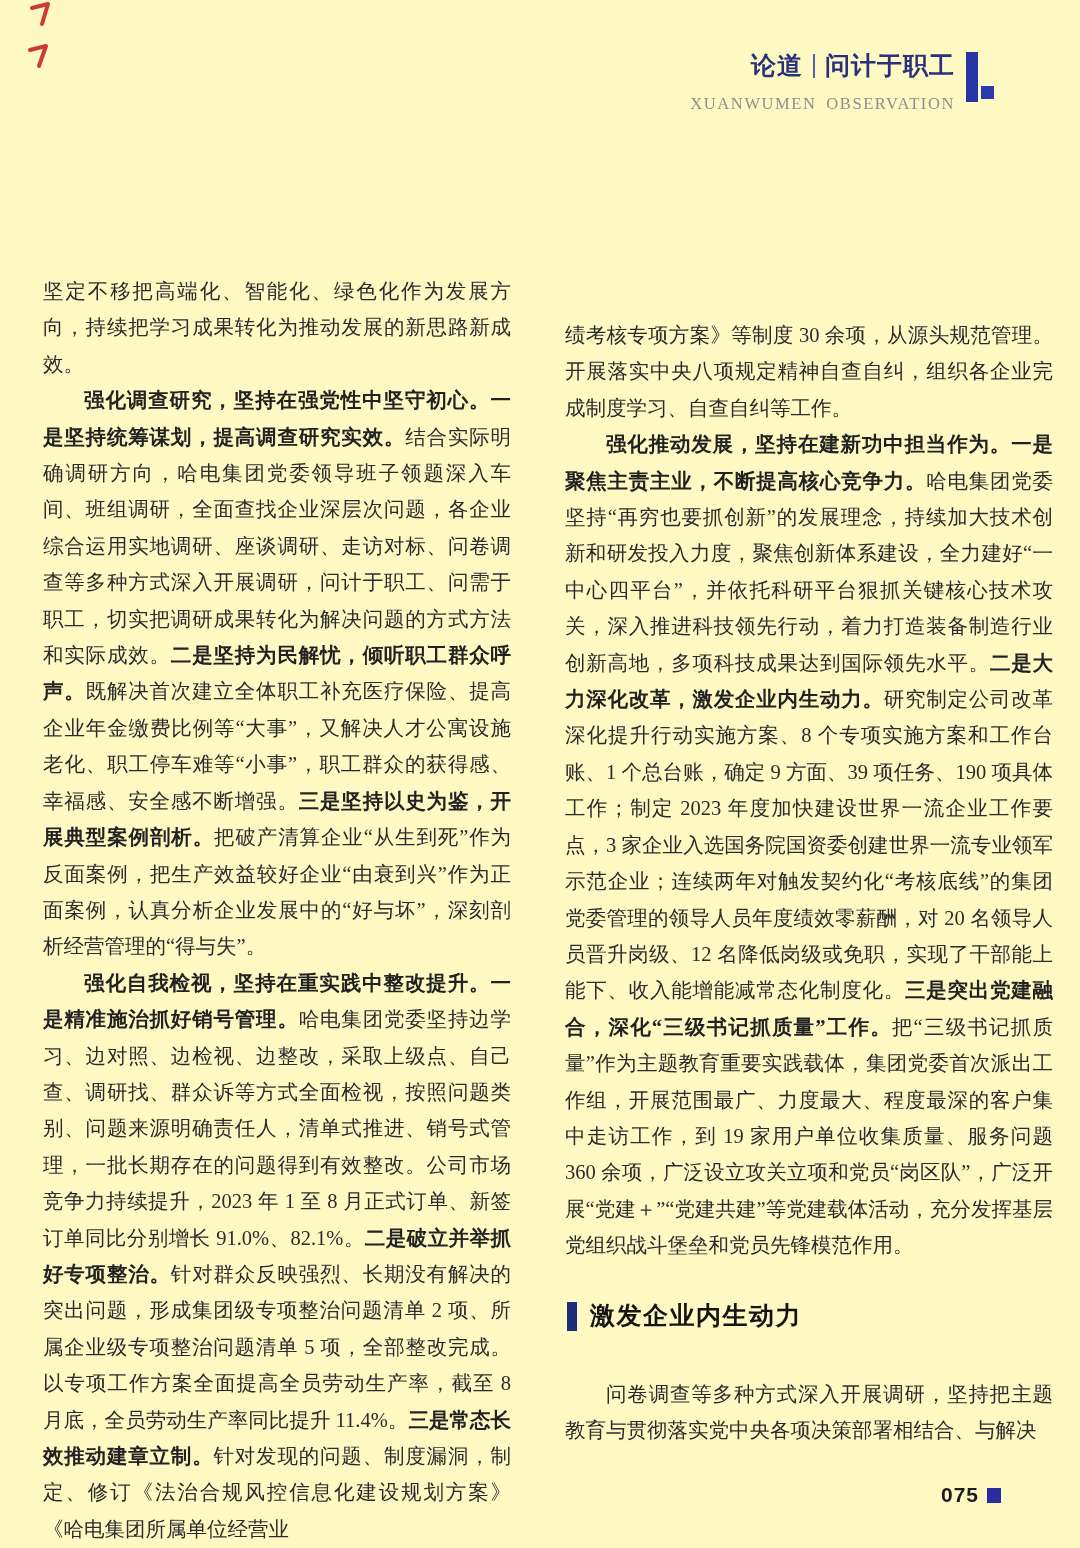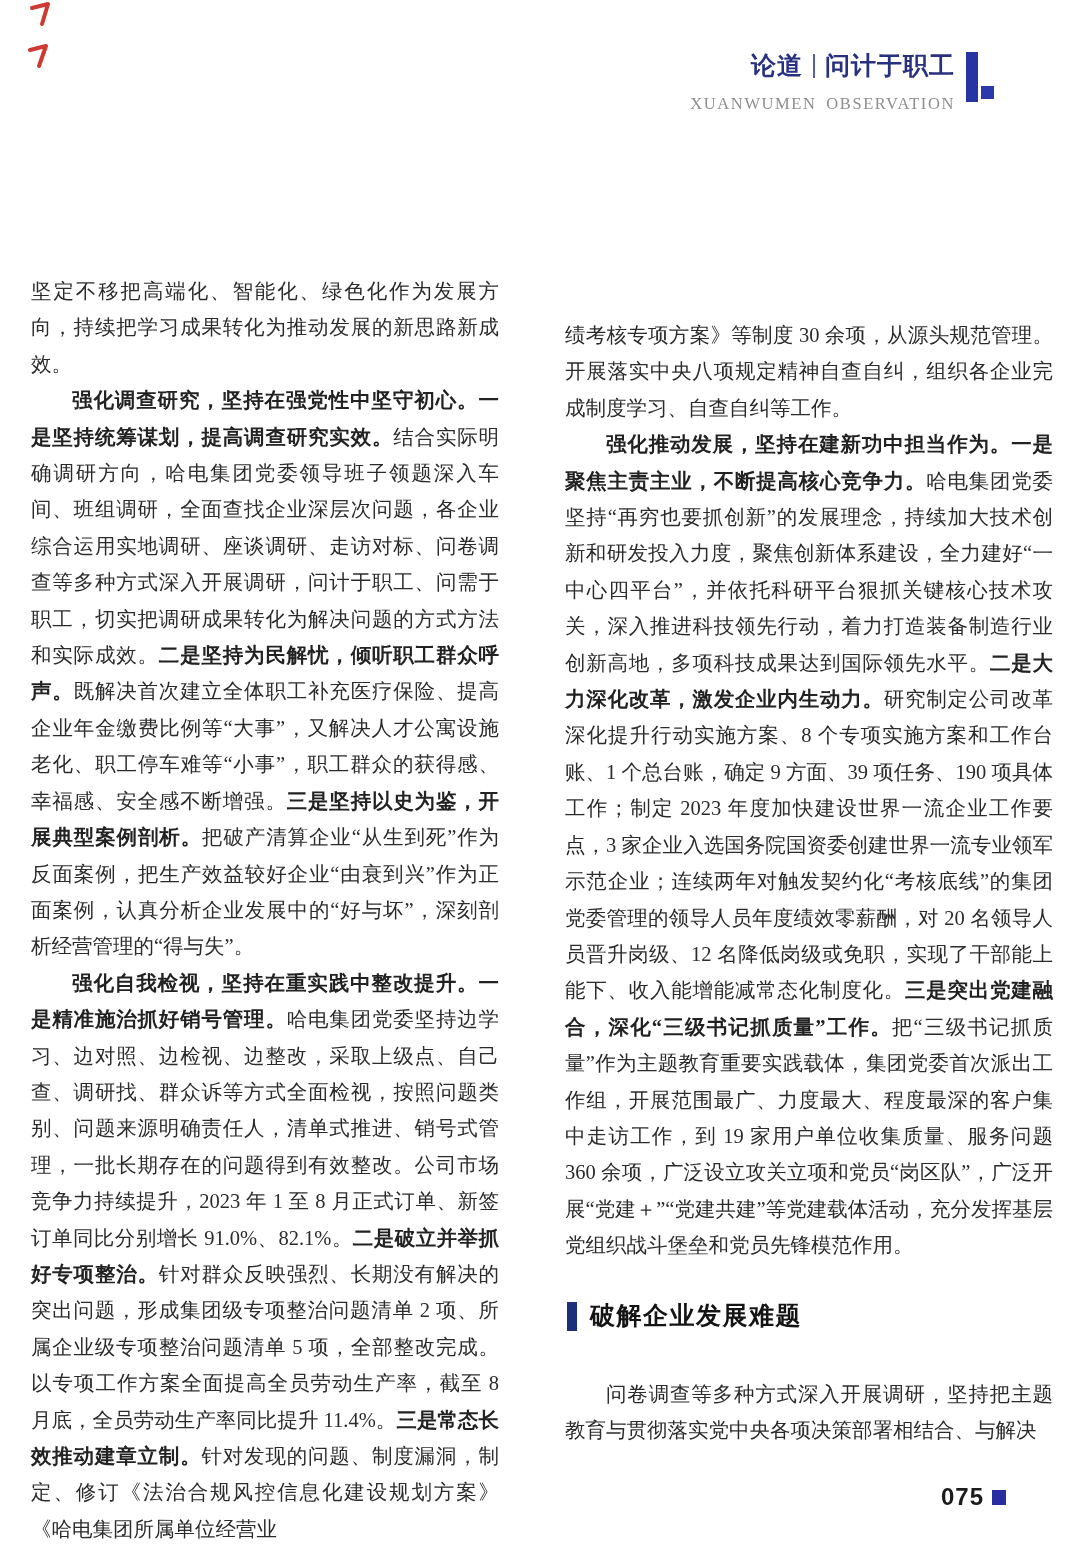--- a/index.html
+++ b/index.html
@@ -1,20 +1,20 @@
 <!DOCTYPE html>
 <html><head>
 <meta charset="utf-8">
 <style>
   html,body { margin:0; padding:0; background:#e8e8e8; }
   .page {
     position:relative;
     width:1080px; height:1548px;
     margin:0 auto;
-    background:#ffffff;
+    background:#fef9c3;
     overflow:hidden;
     font-family:"Liberation Serif","DejaVu Serif",serif;
     text-decoration:underline;
   }
 
   
   .header {
     position:absolute; top:52px; right:125px;
     text-align:right;
   }
@@ -38,21 +38,21 @@
 
   
   .red-marks { position:absolute; left:18px; top:0; width:60px; height:80px; }
 
   
   .col {
     position:absolute; top:273px;
     font-size:20.5px; line-height:36.4px; color:#2b2b2b;
     text-align:justify;
   }
-  .col-left  { left:31px;  width:468px; }
+  .col-left  { left:43px;  width:468px; }
   .col-right { left:565px; width:488px;margin-top:44px; }
   .para { margin:0; }
   .para.indent { text-indent:2em; }
   .b { font-weight:bold; color:#222; }
 
   
   .section-heading {
     display:flex; align-items:center;
     margin:38px 0 45px 2px;
   }
@@ -65,21 +65,21 @@
     letter-spacing:1.5px; line-height:1.1;
   }
 
   
   .footer {
     position:absolute; left:941px; top:1483px;
     display:flex; align-items:center;
   }
   .page-number {
     font-family:"Liberation Sans","DejaVu Sans",sans-serif;
-    font-weight:bold; font-size:24px; color:#1c1c1c; letter-spacing:1px;
+    font-weight:bold; font-size:21px; color:#1c1c1c; letter-spacing:1px;
   }
   .page-number-square {
     width:14px; height:15px; background:#282da2; margin-left:8px;
   }
 </style>
 </head>
 <body>
 
 <div class="page">
 
@@ -104,21 +104,21 @@
   <div class="col col-left">
       <p class="para"><span>坚定不移把高端化、智能化、绿色化作为发展方向，持续把学习成果转化为推动发展的新思路新成效。</span></p>
       <p class="para indent"><span class="b">强化调查研究，坚持在强党性中坚守初心。</span><span class="b">一是坚持统筹谋划，提高调查研究实效。</span><span>结合实际明确调研方向，哈电集团党委领导班子领题深入车间、班组调研，全面查找企业深层次问题，各企业综合运用实地调研、座谈调研、走访对标、问卷调查等多种方式深入开展调研，问计于职工、问需于职工，切实把调研成果转化为解决问题的方式方法和实际成效。</span><span class="b">二是坚持为民解忧，倾听职工群众呼声。</span><span>既解决首次建立全体职工补充医疗保险、提高企业年金缴费比例等“大事”，又解决人才公寓设施老化、职工停车难等“小事”，职工群众的获得感、幸福感、安全感不断增强。</span><span class="b">三是坚持以史为鉴，开展典型案例剖析。</span><span>把破产清算企业“从生到死”作为反面案例，把生产效益较好企业“由衰到兴”作为正面案例，认真分析企业发展中的“好与坏”，深刻剖析经营管理的“得与失”。</span></p>
       <p class="para indent"><span class="b">强化自我检视，坚持在重实践中整改提升。</span><span class="b">一是精准施治抓好销号管理。</span><span>哈电集团党委坚持边学习、边对照、边检视、边整改，采取上级点、自己查、调研找、群众诉等方式全面检视，按照问题类别、问题来源明确责任人，清单式推进、销号式管理，一批长期存在的问题得到有效整改。公司市场竞争力持续提升，2023 年 1 至 8 月正式订单、新签订单同比分别增长 91.0%、82.1%。</span><span class="b">二是破立并举抓好专项整治。</span><span>针对群众反映强烈、长期没有解决的突出问题，形成集团级专项整治问题清单 2 项、所属企业级专项整治问题清单 5 项，全部整改完成。以专项工作方案全面提高全员劳动生产率，截至 8 月底，全员劳动生产率同比提升 11.4%。</span><span class="b">三是常态长效推动建章立制。</span><span>针对发现的问题、制度漏洞，制定、修订《法治合规风控信息化建设规划方案》《哈电集团所属单位经营业</span></p>
     </div>
   <div class="col col-right">
       <p class="para"><span>绩考核专项方案》等制度 30 余项，从源头规范管理。开展落实中央八项规定精神自查自纠，组织各企业完成制度学习、自查自纠等工作。</span></p>
       <p class="para indent"><span class="b">强化推动发展，坚持在建新功中担当作为。</span><span class="b">一是聚焦主责主业，不断提高核心竞争力。</span><span>哈电集团党委坚持“再穷也要抓创新”的发展理念，持续加大技术创新和研发投入力度，聚焦创新体系建设，全力建好“一中心四平台”，并依托科研平台狠抓关键核心技术攻关，深入推进科技领先行动，着力打造装备制造行业创新高地，多项科技成果达到国际领先水平。</span><span class="b">二是大力深化改革，激发企业内生动力。</span><span>研究制定公司改革深化提升行动实施方案、8 个专项实施方案和工作台账、1 个总台账，确定 9 方面、39 项任务、190 项具体工作；制定 2023 年度加快建设世界一流企业工作要点，3 家企业入选国务院国资委创建世界一流专业领军示范企业；连续两年对触发契约化“考核底线”的集团党委管理的领导人员年度绩效零薪酬，对 20 名领导人员晋升岗级、12 名降低岗级或免职，实现了干部能上能下、收入能增能减常态化制度化。</span><span class="b">三是突出党建融合，深化“三级书记抓质量”工作。</span><span>把“三级书记抓质量”作为主题教育重要实践载体，集团党委首次派出工作组，开展范围最广、力度最大、程度最深的客户集中走访工作，到 19 家用户单位收集质量、服务问题 360 余项，广泛设立攻关立项和党员“岗区队”，广泛开展“党建＋”“党建共建”等党建载体活动，充分发挥基层党组织战斗堡垒和党员先锋模范作用。</span></p>
       <div class="section-heading">
         <span class="heading-bar"></span>
-        <span class="heading-text">破解企业发展难题</span>
+        <span class="heading-text">激发企业内生动力</span>
       </div>
       <p class="para indent"><span>问卷调查等多种方式深入开展调研，坚持把主题教育与贯彻落实党中央各项决策部署相结合、与解决</span></p>
     </div>
 
   <div class="footer">
     <span class="page-number">075</span>
     <span class="page-number-square"></span>
   </div>
 
 </div>

